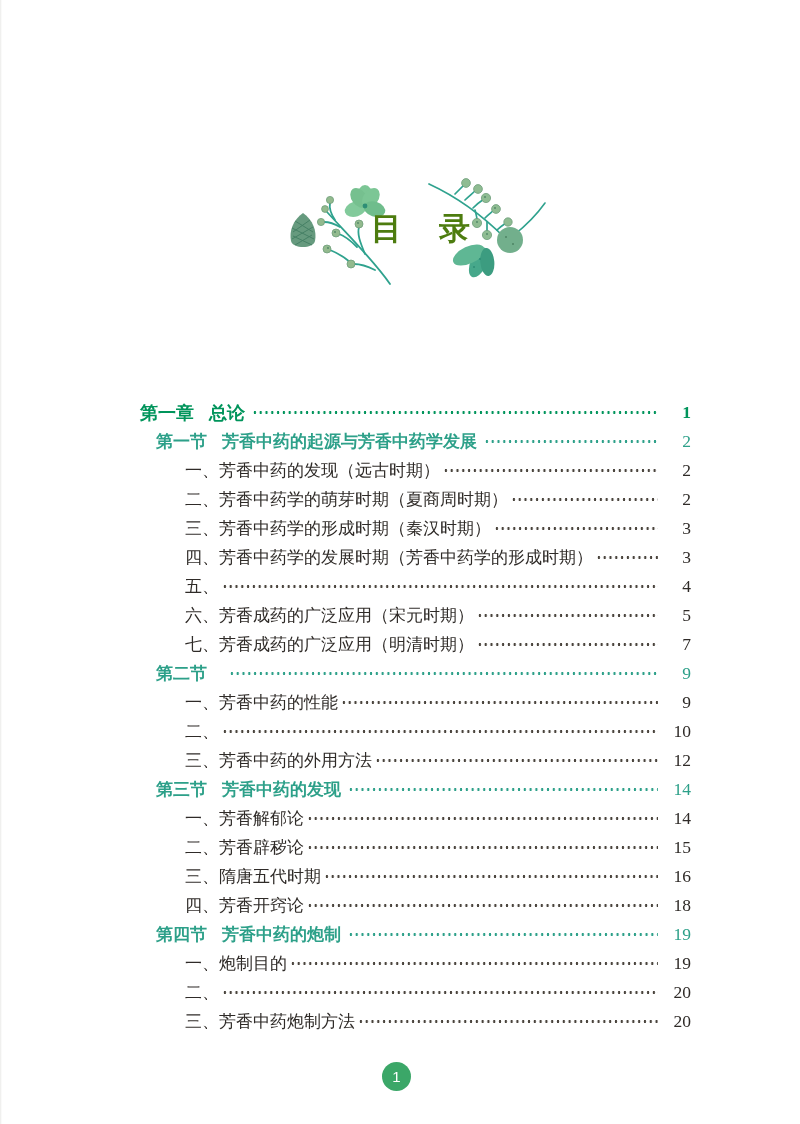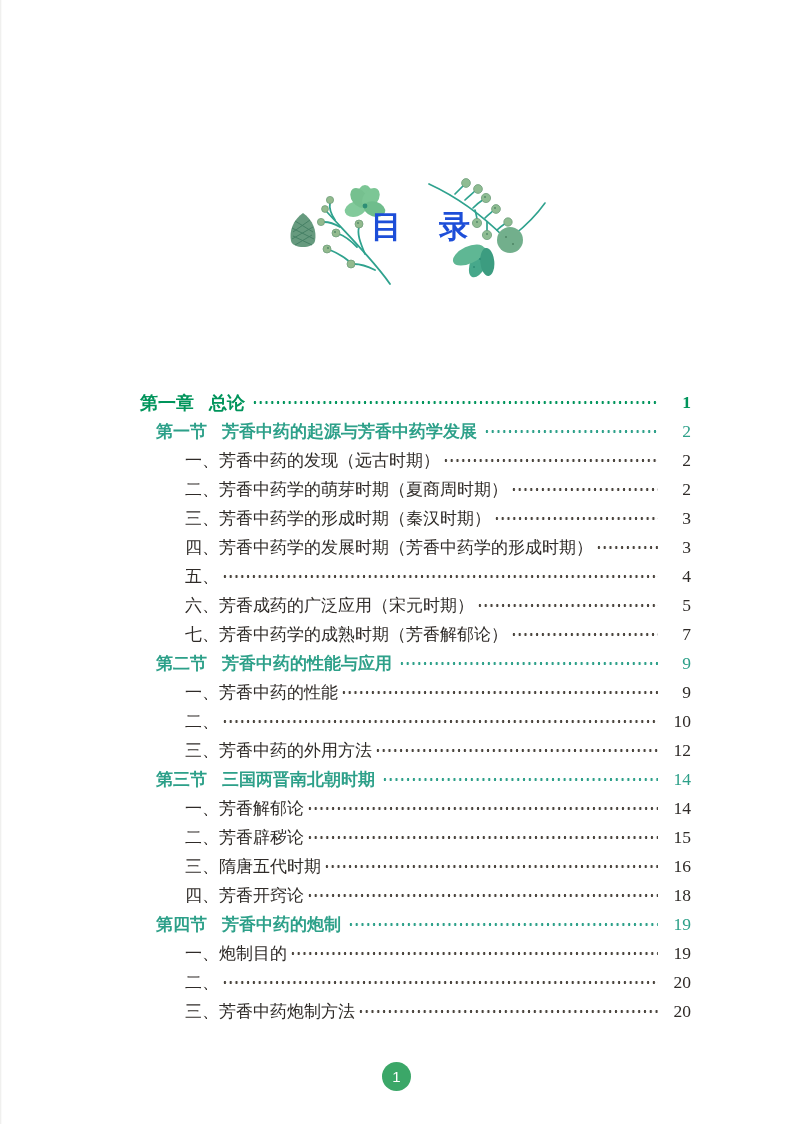--- a/index.html
+++ b/index.html
@@ -32,45 +32,46 @@
   .toc-header svg { position: absolute; display: block; }
   .deco-pinecone   { left: 8px;   top: 36px; }
   .deco-budbranch  { left: 27px;  top: 17px; }
   .deco-flower     { left: 60px;  top: 10px; }
   .deco-berries    { left: 147px; top: 3px;  }
   .deco-leafclust  { left: 170px; top: 60px; }
   .deco-roundleaf  { left: 212px; top: 24px; }
   .page-title {
     position: absolute; left: 93px; top: 37px; z-index: 2;
     margin: 0;
-    font-family: Liberation Mono, monospace;
+    font-family: Liberation Sans, sans-serif;
     font-weight: bold;
     font-size: 31px;
     line-height: 34px;
     letter-spacing: 3px;
-    color: #1d4ed8;
+    color: #4d7c0f;
     white-space: pre;
   }
 
   
   .toc-list {
     position: absolute; left: 140px; top: 388px;
     width: 551px;
   }
   .row {
     display: flex; align-items: center;
     height: 29px;
     font-size: 17px;
     white-space: nowrap;
   }
   .row.chapter {
     font-family: "Liberation Sans", "DejaVu Sans", sans-serif;
     font-weight: bold;
     font-size: 18px;
     color: var(--chapter-green);
+    margin-top: 10px;
   }
   .row.section {
     padding-left: 16px;
     font-family: "Liberation Sans", "DejaVu Sans", sans-serif;
     font-weight: bold;
     font-size: 17px;
     color: var(--section-teal);
   }
   .row.item {
     padding-left: 45px;
@@ -257,27 +258,26 @@
     <span class="pagenum">4</span>
   </div>
     <div class="row item">
     <span class="label">六、</span>
     <span class="title">芳香成药的广泛应用（宋元时期）</span>
     <span class="leader"></span>
     <span class="pagenum">5</span>
   </div>
     <div class="row item">
     <span class="label">七、</span>
-    <span class="title">芳香中药学的成熟时期（芳香解郁论）</span>
+    <span class="title">芳香成药的广泛应用（明清时期）</span>
     <span class="leader"></span>
     <span class="pagenum">7</span>
   </div>
     <div class="row section">
     <span class="label">第二节</span>
-    <span class="title">芳香中药的性能与应用</span>
     <span class="leader"></span>
     <span class="pagenum">9</span>
   </div>
     <div class="row item">
     <span class="label">一、</span>
     <span class="title">芳香中药的性能</span>
     <span class="leader"></span>
     <span class="pagenum">9</span>
   </div>
     <div class="row item">
@@ -286,21 +286,21 @@
     <span class="pagenum">10</span>
   </div>
     <div class="row item">
     <span class="label">三、</span>
     <span class="title">芳香中药的外用方法</span>
     <span class="leader"></span>
     <span class="pagenum">12</span>
   </div>
     <div class="row section">
     <span class="label">第三节</span>
-    <span class="title">三国两晋南北朝时期</span>
+    <span class="title">芳香中药的发现</span>
     <span class="leader"></span>
     <span class="pagenum">14</span>
   </div>
     <div class="row item">
     <span class="label">一、</span>
     <span class="title">芳香解郁论</span>
     <span class="leader"></span>
     <span class="pagenum">14</span>
   </div>
     <div class="row item">

